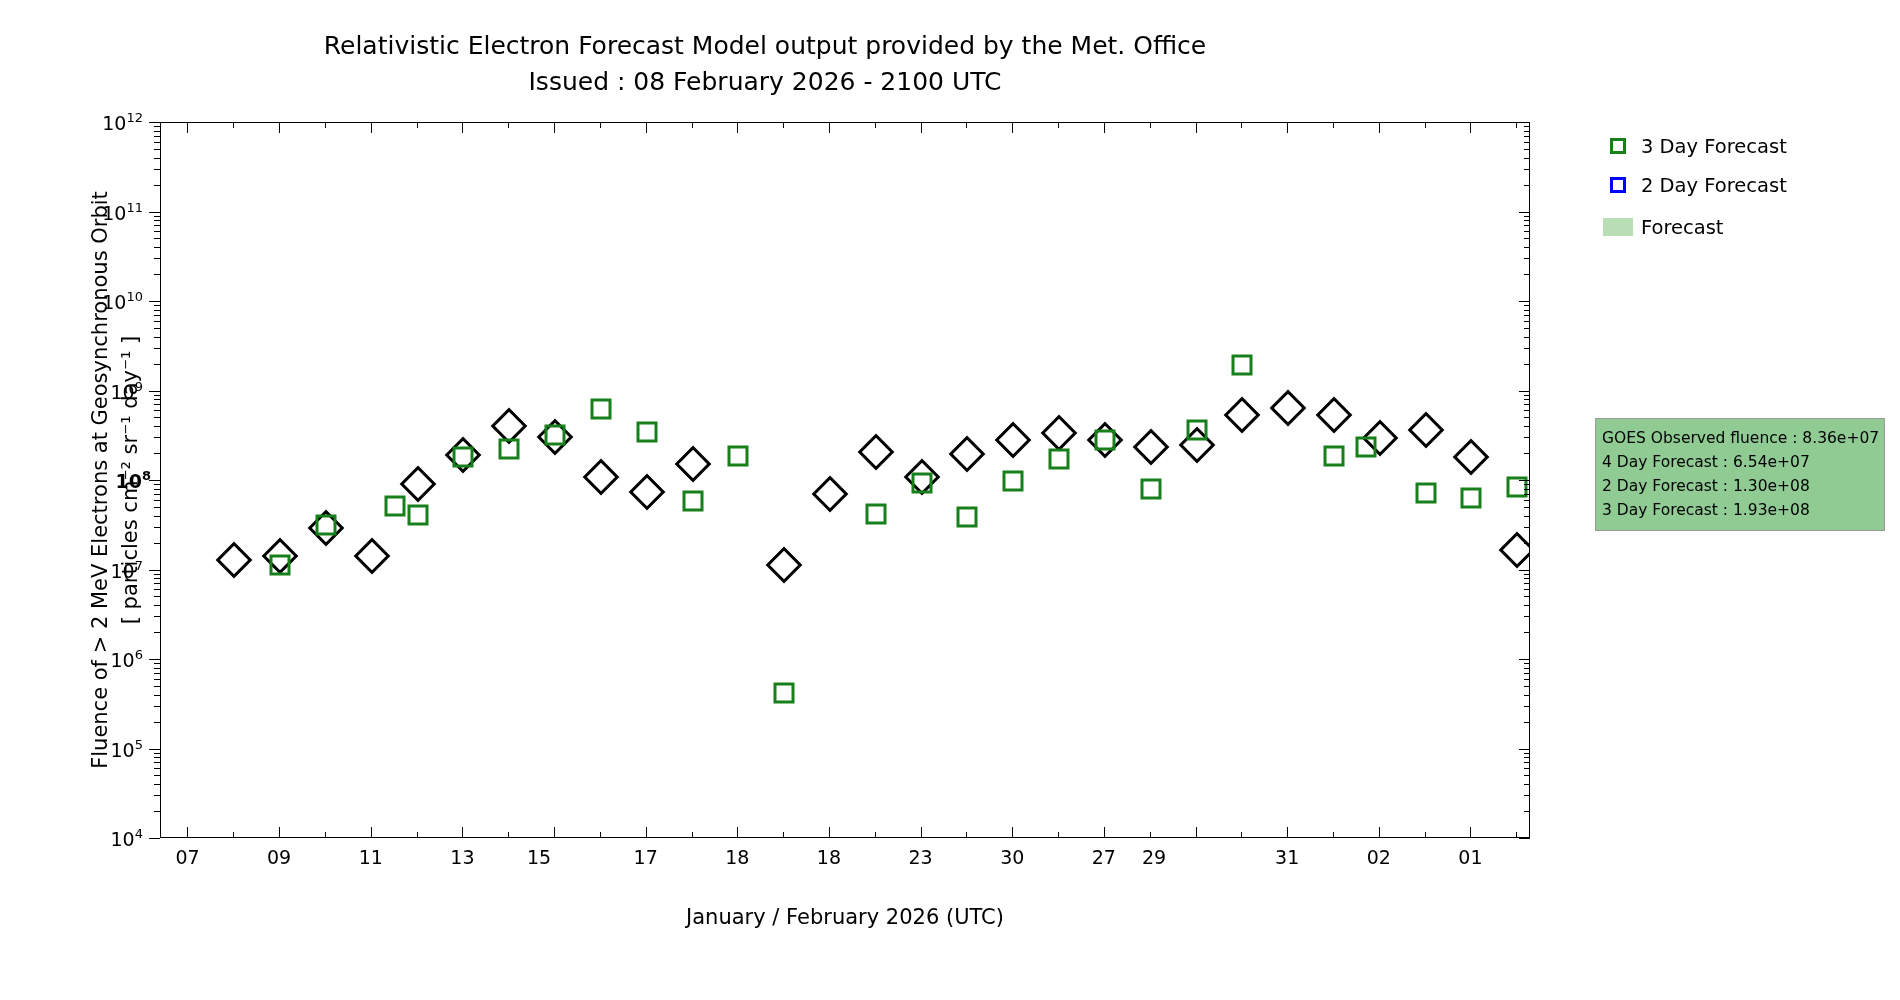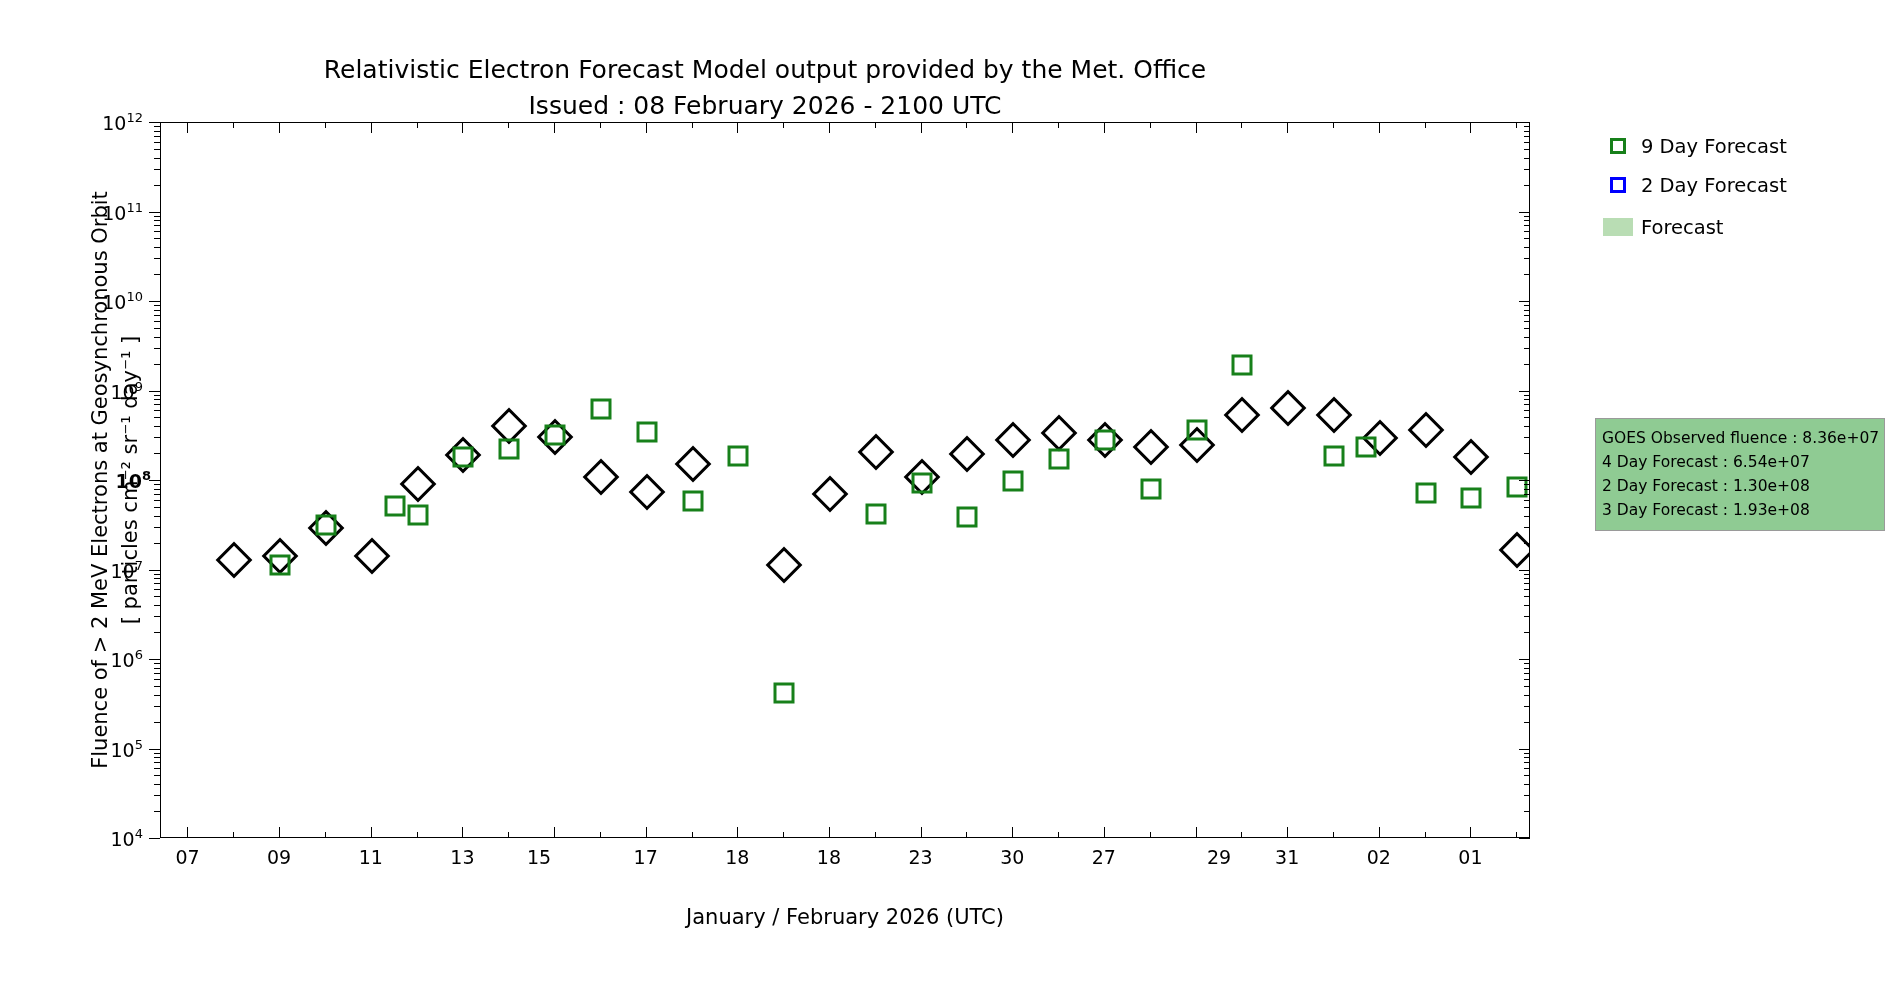--- a/index.html
+++ b/index.html
@@ -16,21 +16,20 @@
     position: relative;
   }
 
   
   #title-block {
     position: absolute;
     left: 0;
     top: 28px;
     width: 1530px;
     text-align: center;
-    margin-top: 24px;
   }
   #title-block .title-line {
     font-size: 25px;
     line-height: 36px;
     color: #000;
     white-space: nowrap;
   }
 
   
   
@@ -457,21 +456,21 @@
       <div class="xtick-major" style="left: 920.602px; top: 122px;"></div>
       <div class="xlabel-t" style="left: 920.602px;">23</div>
       <div class="xtick-major" style="left: 1012.24px; top: 827px;"></div>
       <div class="xtick-major" style="left: 1012.24px; top: 122px;"></div>
       <div class="xlabel-t" style="left: 1012.24px;">30</div>
       <div class="xtick-major" style="left: 1103.88px; top: 827px;"></div>
       <div class="xtick-major" style="left: 1103.88px; top: 122px;"></div>
       <div class="xlabel-t" style="left: 1103.88px;">27</div>
       <div class="xtick-major" style="left: 1195.52px; top: 827px;"></div>
       <div class="xtick-major" style="left: 1195.52px; top: 122px;"></div>
-      <div class="xlabel-t" style="left: 1219px;">29</div>
+      <div class="xlabel-t" style="left: 1154px;">29</div>
       <div class="xtick-major" style="left: 1287.16px; top: 827px;"></div>
       <div class="xtick-major" style="left: 1287.16px; top: 122px;"></div>
       <div class="xlabel-t" style="left: 1287.16px;">31</div>
       <div class="xtick-major" style="left: 1378.8px; top: 827px;"></div>
       <div class="xtick-major" style="left: 1378.8px; top: 122px;"></div>
       <div class="xlabel-t" style="left: 1378.8px;">02</div>
       <div class="xtick-major" style="left: 1470.43px; top: 827px;"></div>
       <div class="xtick-major" style="left: 1470.43px; top: 122px;"></div>
       <div class="xlabel-t" style="left: 1470.43px;">01</div>
       <div class="xtick-minor" style="left: 233.311px; top: 832px;"></div>
@@ -509,21 +508,21 @@
   <div id="xaxis-title">January / February 2026 (UTC)</div>
 <div style="position: absolute; left: 88px; top: 838px; transform-origin: 0px 0px; transform: rotate(-90deg); font-size: 21px; white-space: nowrap; width: 716px; text-align: center;">Fluence of &gt; 2 MeV Electrons at Geosynchronous Orbit</div>
     <div style="position: absolute; left: 118px; top: 838px; transform-origin: 0px 0px; transform: rotate(-90deg); font-size: 21px; white-space: nowrap; width: 716px; text-align: center;">[ particles cm⁻² sr⁻¹ day⁻¹ ]</div>
   </div>
 
 <div id="legend">
     <div class="legend-row">
       <div class="legend-key">
         <div class="key-square green"></div>
       </div>
-      <div class="legend-label">9 Day Forecast</div>
+      <div class="legend-label">3 Day Forecast</div>
     </div>
     <div class="legend-row">
       <div class="legend-key">
         <div class="key-square blue"></div>
       </div>
       <div class="legend-label">2 Day Forecast</div>
     </div>
     <div class="legend-row" style="margin-top: 10px;">
       <div class="legend-key">
         <div class="key-patch"></div>

